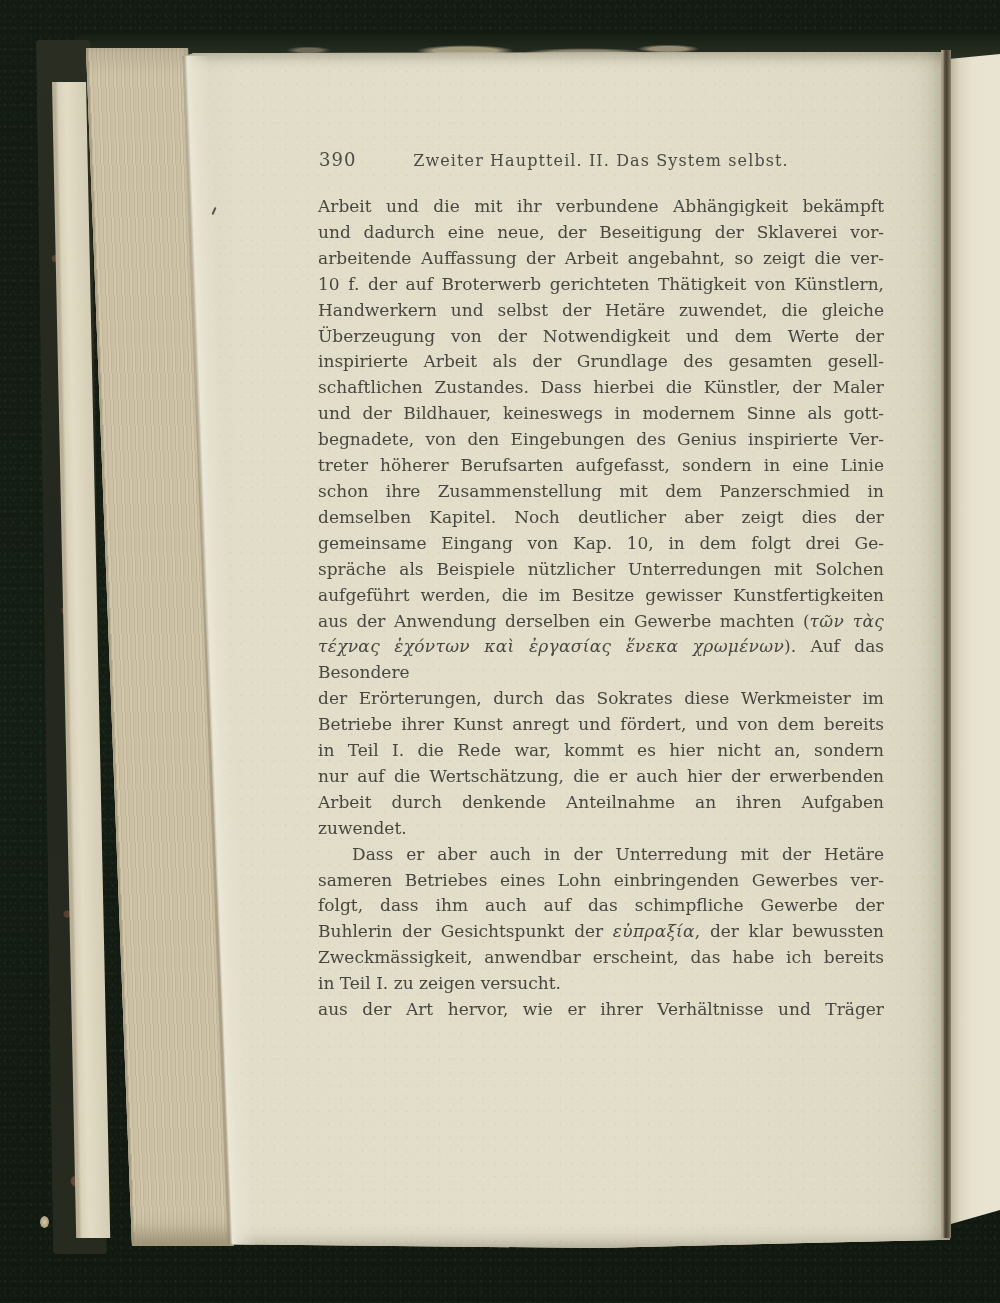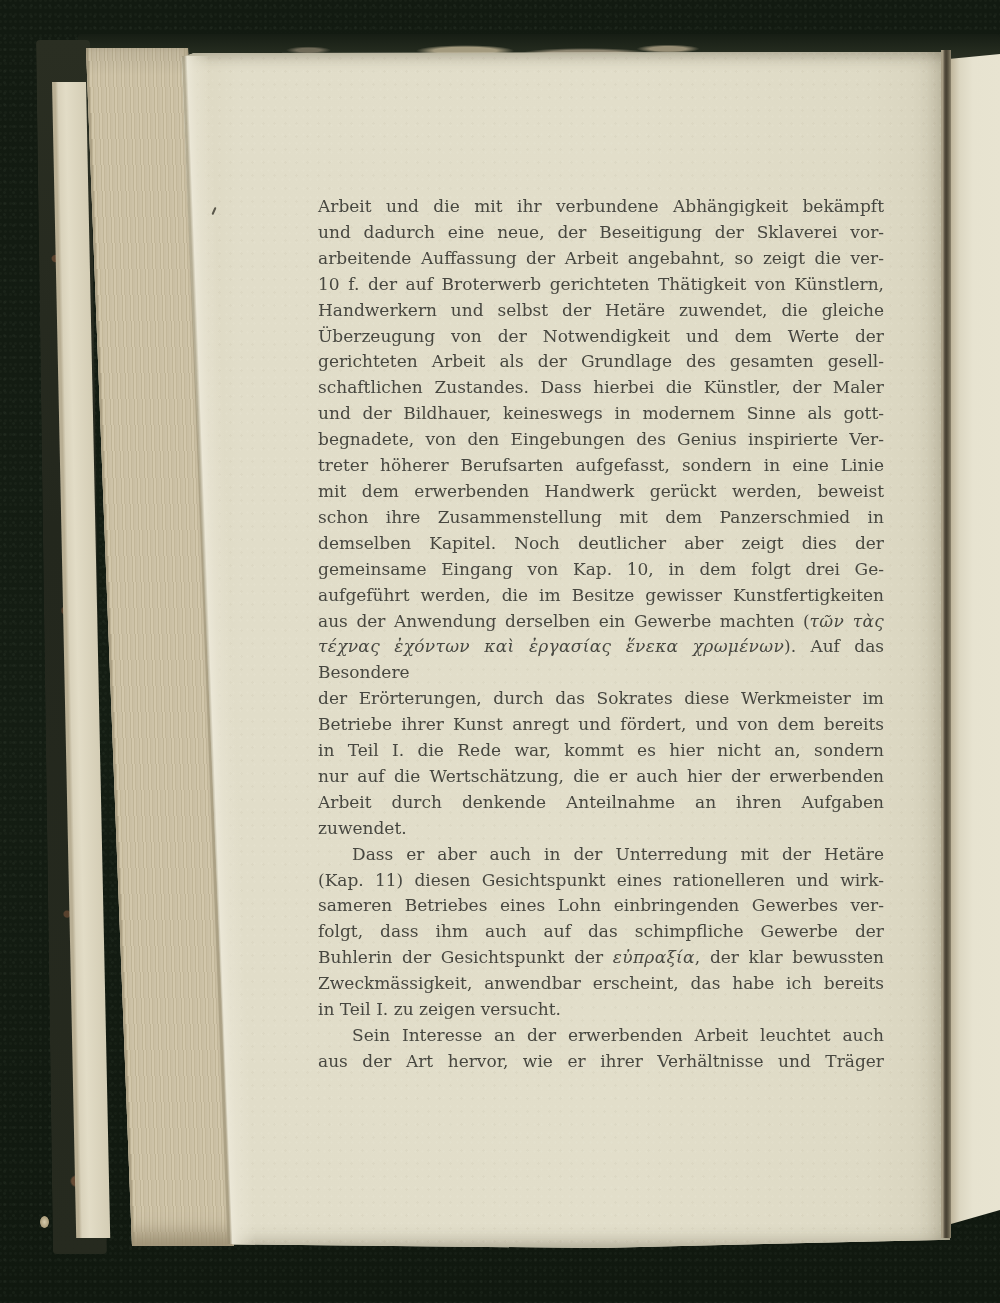--- a/index.html
+++ b/index.html
@@ -151,54 +151,56 @@
   <div class="edge-strip"></div>
   <div class="fan"></div>
   <div class="page"></div>
   <div class="grain"></div>
   <div class="ridge"></div>
   <div class="gutter"></div>
   <div class="facing"></div>
   <div class="cover-spot"></div>
   <div class="stray"></div>
 
+  <div class="header-row">
+    <span class="pagenum">390</span>
+    <span class="runtitle">Zweiter Hauptteil. II. Das System selbst.</span>
+  </div>
 
   <div class="body" id="body-text">
       <div>
         <div class="line">Arbeit und die mit ihr verbundene Abhängigkeit bekämpft</div>
         <div class="line">und dadurch eine neue, der Beseitigung der Sklaverei vor-</div>
         <div class="line">arbeitende Auffassung der Arbeit angebahnt, so zeigt die ver-</div>
         <div class="line">10 f. der auf Broterwerb gerichteten Thätigkeit von Künstlern,</div>
         <div class="line">Handwerkern und selbst der Hetäre zuwendet, die gleiche</div>
         <div class="line">Überzeugung von der Notwendigkeit und dem Werte der</div>
-        <div class="line">gerichteten Arbeit als der Grundlage des gesamten gesell-</div>
+        <div class="line">inspirierte Arbeit als der Grundlage des gesamten gesell-</div>
         <div class="line">schaftlichen Zustandes. Dass hierbei die Künstler, der Maler</div>
         <div class="line">und der Bildhauer, keineswegs in modernem Sinne als gott-</div>
         <div class="line">begnadete, von den Eingebungen des Genius inspirierte Ver-</div>
         <div class="line">treter höherer Berufsarten aufgefasst, sondern in eine Linie</div>
-        <div class="line">mit dem erwerbenden Handwerk gerückt werden, beweist</div>
         <div class="line">schon ihre Zusammenstellung mit dem Panzerschmied in</div>
         <div class="line">demselben Kapitel. Noch deutlicher aber zeigt dies der</div>
         <div class="line">gemeinsame Eingang von Kap. 10, in dem folgt drei Ge-</div>
+        <div class="line">spräche als Beispiele nützlicher Unterredungen mit Solchen</div>
         <div class="line">aufgeführt werden, die im Besitze gewisser Kunstfertigkeiten</div>
         <div class="line">aus der Anwendung derselben ein Gewerbe machten (<span class="greek">τῶν</span> <span class="greek">τὰς</span></div>
         <div class="line"><span class="greek">τέχνας</span> <span class="greek">ἐχόντων</span> <span class="greek">καὶ</span> <span class="greek">ἐργασίας</span> <span class="greek">ἕνεκα</span> <span class="greek">χρωμένων</span>). Auf das Besondere</div>
         <div class="line">der Erörterungen, durch das Sokrates diese Werkmeister im</div>
         <div class="line">Betriebe ihrer Kunst anregt und fördert, und von dem bereits</div>
         <div class="line">in Teil I. die Rede war, kommt es hier nicht an, sondern</div>
         <div class="line">nur auf die Wertschätzung, die er auch hier der erwerbenden</div>
         <div class="line end">Arbeit durch denkende Anteilnahme an ihren Aufgaben zuwendet.</div>
       </div>
       <div>
         <div class="line indent">Dass er aber auch in der Unterredung mit der Hetäre</div>
-        <div class="line">(Kap. 11) diesen Gesichtspunkt eines rationelleren und wirk-</div>
         <div class="line">sameren Betriebes eines Lohn einbringenden Gewerbes ver-</div>
         <div class="line">folgt, dass ihm auch auf das schimpfliche Gewerbe der</div>
         <div class="line">Buhlerin der Gesichtspunkt der <span class="greek">εὐπραξία</span>, der klar bewussten</div>
         <div class="line">Zweckmässigkeit, anwendbar erscheint, das habe ich bereits</div>
         <div class="line end">in Teil I. zu zeigen versucht.</div>
       </div>
       <div>
-        <div class="line indent">Sein Interesse an der erwerbenden Arbeit leuchtet auch</div>
         <div class="line">aus der Art hervor, wie er ihrer Verhältnisse und Träger</div>
       </div>
     </div>
 </div>
 
 </body></html>

